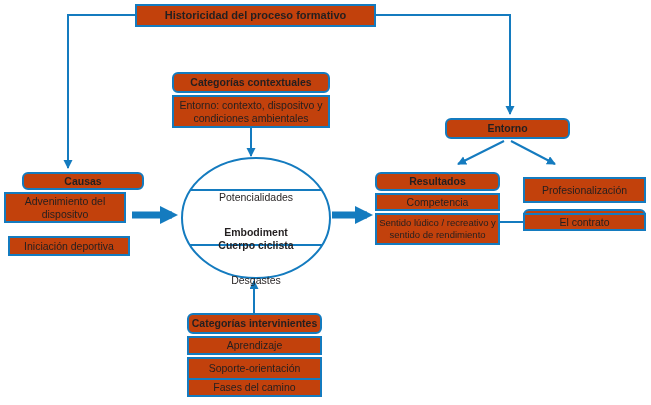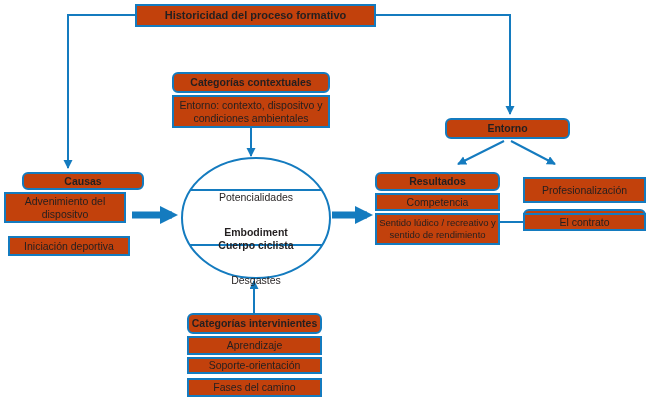--- a/index.html
+++ b/index.html
@@ -82,16 +82,16 @@
   <div class="box title" style="left:375px; top:172px; width:125px; height:19px;">Resultados</div>
   <div class="box small" style="left:375px; top:213px; width:125px; height:32px;">Sentido lúdico / recreativo y sentido de rendimiento</div>
   <div class="box" style="left:375px; top:193px; width:125px; height:18px;">Competencia</div>
 
   <div class="box title" style="left:523px; top:172px; width:123px; height:19px;margin-top:37px;">Consecuencias</div>
   <div class="box" style="left:523px; top:177px; width:123px; height:26px;">Profesionalización</div>
   <div class="box" style="left:523px; top:213px; width:123px; height:18px;">El contrato</div>
 
   <div class="box title" style="left:187px; top:313px; width:135px; height:21px;">Categorías intervinientes</div>
   <div class="box" style="left:187px; top:336px; width:135px; height:19px;">Aprendizaje</div>
-  <div class="box" style="left:187px; top:357px; width:135px; height:17px;">Soporte-orientación</div>
+  <div class="box" style="left:187px; top:357px; width:135px; height:23px;">Soporte-orientación</div>
   <div class="box" style="left:187px; top:378px; width:135px; height:19px;">Fases del camino</div>
 
 </div>
 
 </body></html>

